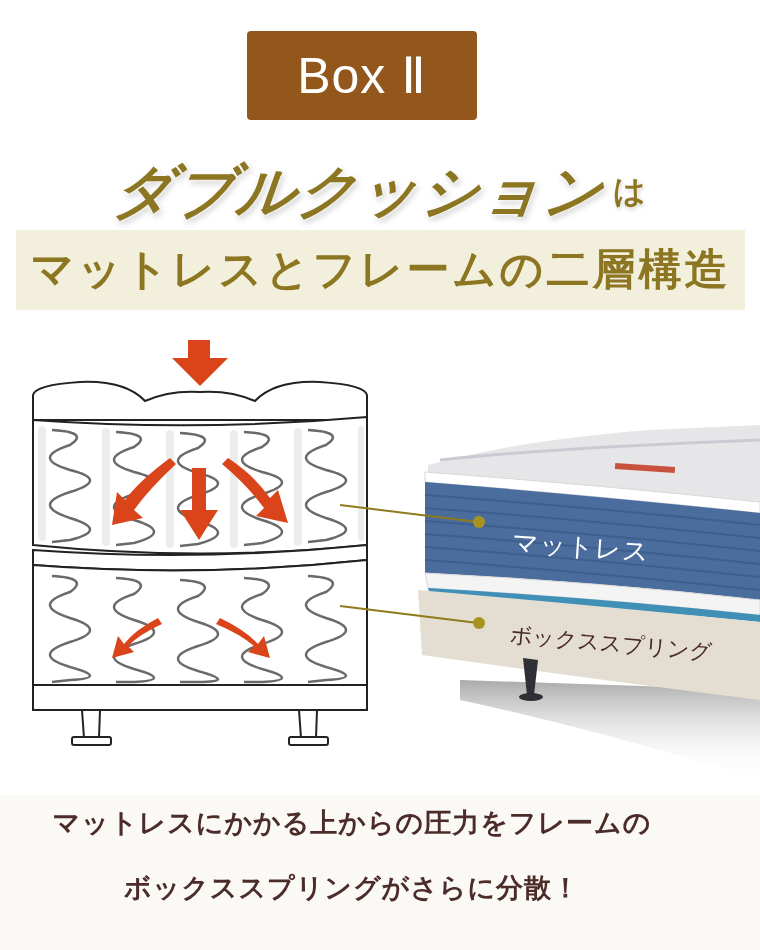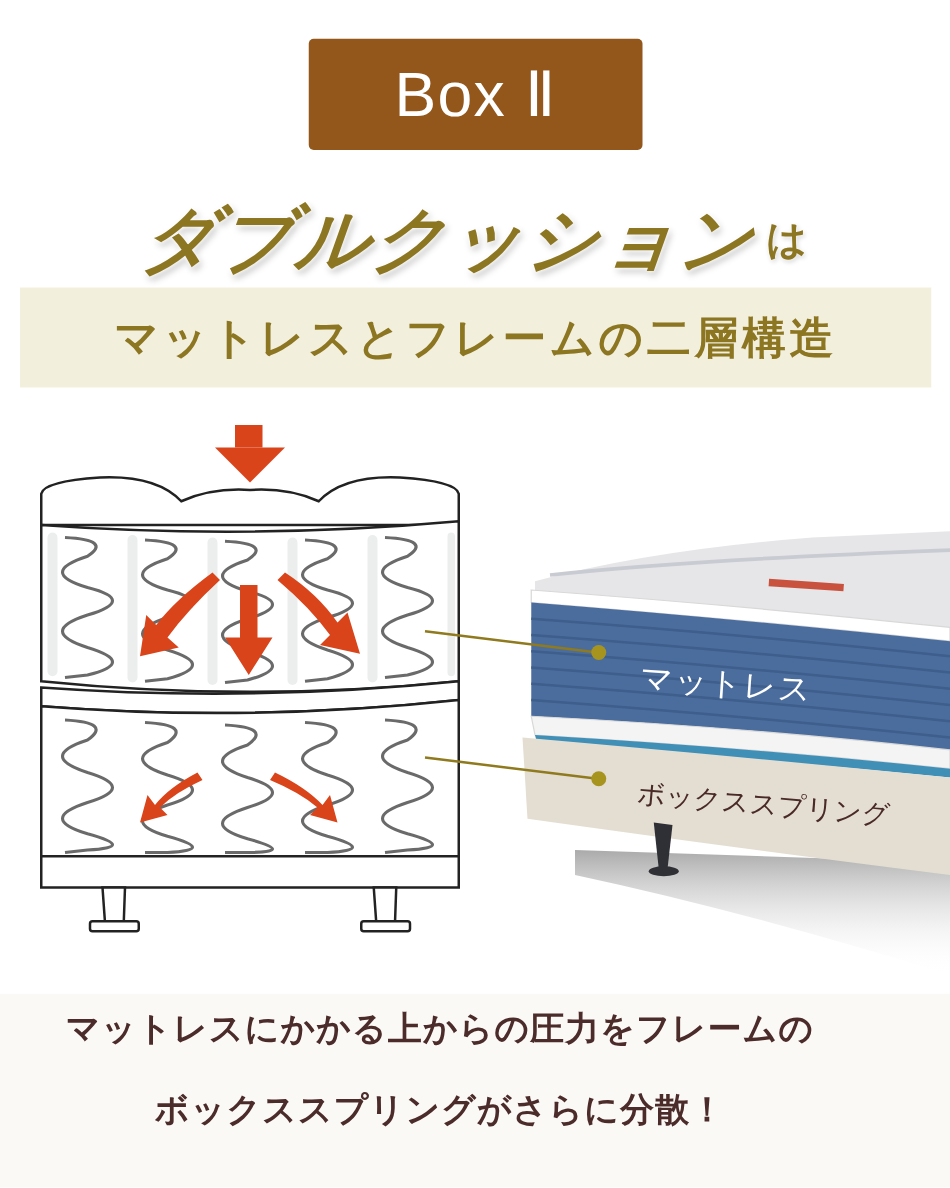--- a/index.html
+++ b/index.html
@@ -1,20 +1,20 @@
 <!DOCTYPE html>
 <html><head>
 <meta charset="utf-8">
 <style>
   * { box-sizing: border-box; margin: 0; padding: 0; }
   html, body { width: 760px; height: 950px; background: #ffffff; overflow: hidden; }
   body { position: relative; font-family: "DejaVu Sans", sans-serif; }
 
   .badge {
-    position: absolute; left: 247px; top: 31px; width: 267px; height: 89px;
+    position: absolute; left: 247px; top: 31px; width: 230px; height: 89px;
     background: #93571c; border-radius: 4px;
     display: flex; align-items: center; justify-content: center;
   }
   .badge span {
     color: #ffffff; font-family: "Liberation Sans", sans-serif;
     font-size: 50px; letter-spacing: 1px; line-height: 1;
   }
 
   .headline {
     position: absolute; left: 0; top: 140px; width: 760px; height: 80px;
@@ -32,21 +32,21 @@
     text-shadow: 0 0 3px #fff, 1px 2px 4px rgba(0,0,0,0.2);
   }
 
   .subbar {
     position: absolute; left: 16px; top: 230px; width: 729px; height: 80px;
     background: #f3efdd;
     display: flex; align-items: center; justify-content: center;
   }
   .subbar span {
     font-family: "DejaVu Sans", sans-serif; font-weight: bold;
-    font-size: 35px; color: #8c7622; letter-spacing: 3px;
+    font-size: 43px; color: #8c7622; letter-spacing: 3px;
   }
 
   .diagram { position: absolute; left: 20px; top: 340px; width: 360px; height: 410px; }
 
   .photo { position: absolute; left: 400px; top: 410px; width: 360px; height: 370px; overflow: hidden; }
 
   .label-mattress {
     position: absolute; left: 512px; top: 525px;
     color: #ffffff; font-size: 26px; letter-spacing: 1px;
     transform: rotate(4deg); transform-origin: left center;

